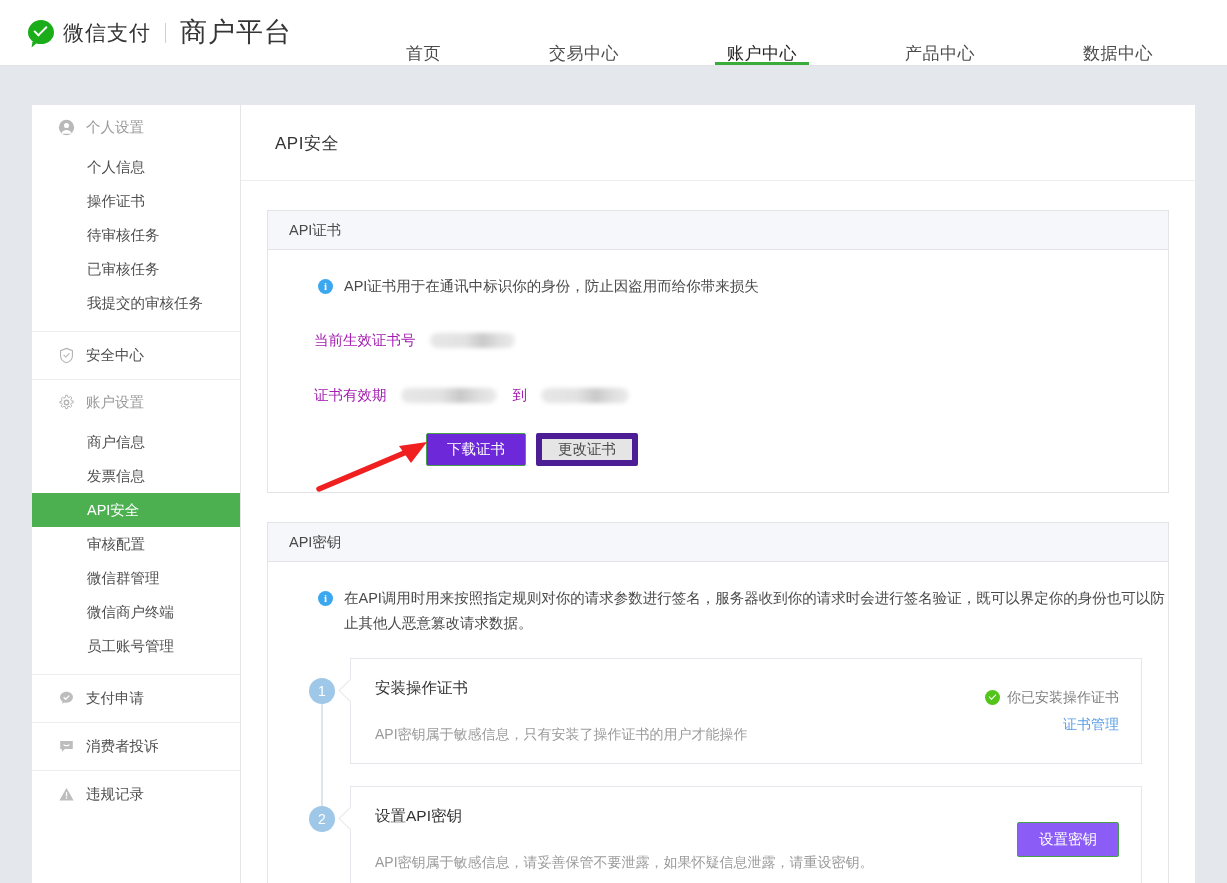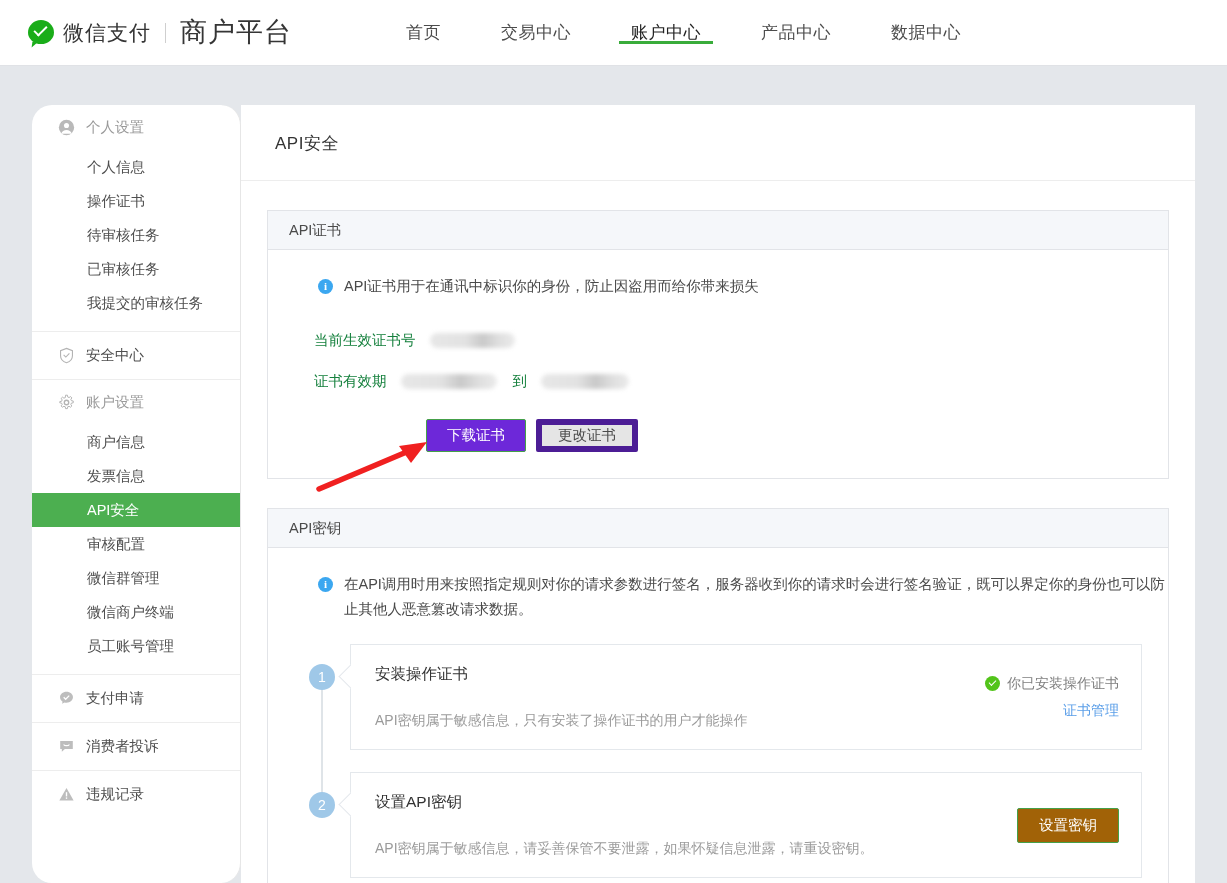--- a/index.html
+++ b/index.html
@@ -70,22 +70,23 @@
     margin: 0 14px;
   }
   .brand-sub {
     font-size: 27px;
     color: #353535;
     letter-spacing: 1px;
     line-height: 1;
   }
   .mainnav {
     display: flex;
-    align-items: center;
+    align-items: flex-end;
     margin-left: 84px;
+    gap: 48px;
   }
   .nav-item {
     display: flex;
     align-items: center;
     padding: 0 30px;
     font-size: 17px;
     color: #4c4c4c;
     cursor: pointer;
     position: relative;
     letter-spacing: 0.5px;
@@ -114,21 +115,20 @@
     display: flex;
     align-items: stretch;
   }
 
   
   .sidebar {
     width: 209px;
     flex: none;
     background: #ffffff;
     border-right: 1px solid #e6e6e6;
-    border-radius: 20px;
   }
   .side-group { border-bottom: 1px solid #ededed; }
   .side-group:last-child { border-bottom: none; }
   .side-head {
     display: flex;
     align-items: center;
     height: 45px;
     padding-left: 26px;
     color: #9a9a9a;
     font-size: 14.5px;
@@ -220,23 +220,23 @@
     font-family: "Liberation Serif", serif;
   }
   .info-text { max-width: 860px; }
 
   .field-row {
     display: flex;
     align-items: center;
     padding-left: 46px;
     margin-top: 32px;
     font-size: 14.5px;
-    color: #15803d;
-  }
-  .field-row.second { margin-top: 22px; }
+    color: #a21caf;
+  }
+  .field-row.second { margin-top: 36px; }
   .field-label { flex: none; }
   .redact {
     display: inline-block;
     height: 15px;
     margin-left: 14px;
     border-radius: 8px;
     background: linear-gradient(90deg,#e7e7e7 0%,#e2e2e2 42%,#c9c9c9 62%,#dedede 80%,#ebebeb 100%);
     filter: blur(2px);
   }
   .redact.w1 { width: 85px; }
@@ -387,21 +387,21 @@
   .link-blue {
     display: block;
     margin-top: 9px;
     color: #5a9ee8;
     font-size: 14px;
     cursor: pointer;
     text-decoration: none;
     white-space: nowrap;
   }
   .btn-setkey {
-    background: #a16207;
+    background: #8b5cf6;
     border: 1px solid #45a049;
     color: #fff;
     height: 35px;
     padding: 0 21px;
     font-size: 14.5px;
     border-radius: 2px;
     cursor: pointer;
     display: inline-flex;
     align-items: center;
     line-height: 1;

